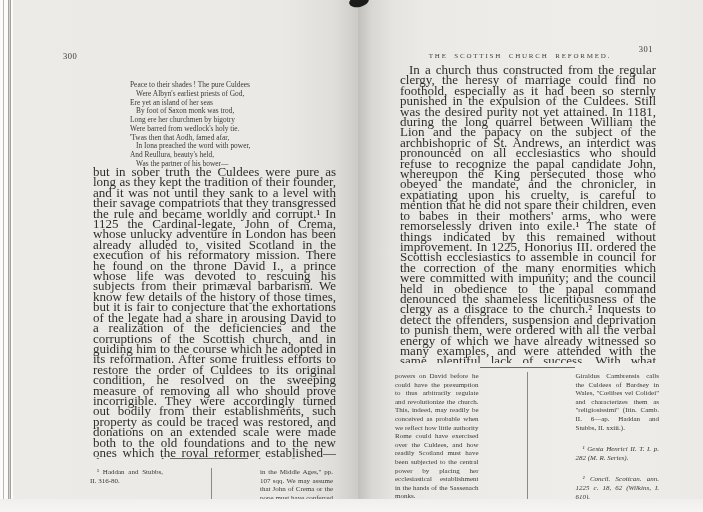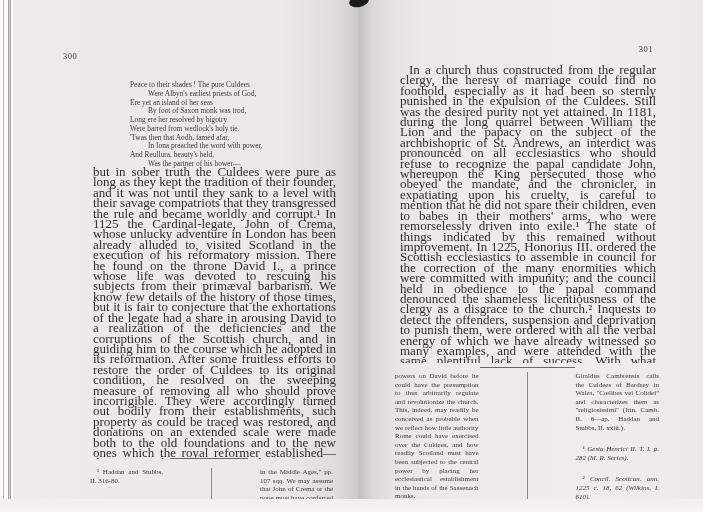--- a/index.html
+++ b/index.html
@@ -40,21 +40,21 @@
   .pageno { position:absolute; font-size:8.5px; color:#3c3a37; letter-spacing:.5px; z-index:2; }
   .running-header {
     position:absolute; font-size:7px; letter-spacing:1.8px; word-spacing:3px;
     color:#413f3c; text-align:center; z-index:2; white-space:nowrap;
   }
   .lp-pageno { left:50px; top:51px; }
   .lp-header { left:64px; top:51px; width:238px; }
   .rp-header { left:42px; top:52px; width:240px; }
   .rp-pageno { right:50px; top:44px; }
   .poem { position:absolute; left:117px; top:81px; font-size:7.4px; line-height:8.75px; color:#3a3835; z-index:2; }
-  .poem-line.in { margin-left:18px; }
+  .poem-line.in { margin-left:6px; }
   .body-text {
     position:absolute; font-size:13px; line-height:10.4px;
     text-align:justify; color:#2f2e2b; z-index:2; overflow:hidden;
   }
   .lp-body { left:80px; top:167px; width:243px; max-height:292px; }
   .rp-body { left:42px; top:65px; width:256px; max-height:298px; text-indent:9px; }
   .fn-rule { position:absolute; height:1px; background:#6b6967; z-index:2; }
   .lp-rule { left:157px; top:458px; width:78px; }
   .rp-rule { left:122px; top:367px; width:95px; }
   .fnotes {
@@ -81,21 +81,21 @@
   </div>
 
   <div class="page page-left">
     <div class="pageno lp-pageno">300</div>
 
     <div class="poem">
       <div class="poem-line">Peace to their shades !  The pure Culdees</div>
       <div class="poem-line in">Were Albyn's earliest priests of God,</div>
       <div class="poem-line">Ere yet an island of her seas</div>
       <div class="poem-line in">By foot of Saxon monk was trod,</div>
-      <div class="poem-line">Long ere her resolved by bigotry</div>
+      <div class="poem-line">Long ere her churchmen by bigotry</div>
       <div class="poem-line">Were barred from wedlock's holy tie.</div>
       <div class="poem-line">'Twas then that Aodh, famed afar,</div>
       <div class="poem-line in">In Iona preached the word with power,</div>
       <div class="poem-line">And Reullura, beauty's held,</div>
       <div class="poem-line in">Was the partner of his bower—</div>
     </div>
 
     <div class="body-text lp-body">but in sober truth the Culdees were pure as long as they kept the tradition of their founder, and it was not until they sank to a level with their savage compatriots that they transgressed the rule and became worldly and corrupt.¹ In 1125 the Cardinal-legate, John of Crema, whose unlucky adventure in London has been already alluded to, visited Scotland in the execution of his reformatory mission. There he found on the throne David I., a prince whose life was devoted to rescuing his subjects from their primæval barbarism. We know few details of the history of those times, but it is fair to conjecture that the exhortations of the legate had a share in arousing David to a realization of the deficiencies and the corruptions of the Scottish church, and in guiding him to the course which he adopted in its reformation. After some fruitless efforts to restore the order of Culdees to its original condition, he resolved on the sweeping measure of removing all who should prove incorrigible. They were accordingly turned out bodily from their establishments, such property as could be traced was restored, and donations on an extended scale were made both to the old foundations and to the new ones which the royal reformer established—donations which gained for him, from an ungodly descendant, the appellation of " Ane soir sanct for the crown." These foundations were then filled with regular clergy, brought from France and England—chiefly canons of the order of St. Augustin—and the unfortunate Culdees were turned adrift unless they would promise to observe the strictness of monastic rule. It is probable that in a few places they did so, for references to Culdees still occur occasionally even in the next century, but these measures were effective and practically they and their customs disappeared together.²</div>
 
     <div class="fn-rule lp-rule"></div>
@@ -106,20 +106,21 @@
         <p class="fn-entry">² Haddan and Stubbs, II, 216, 224-7, 235.—See also Cosmo Innes' " Scotland</p>
       </div>
       <div class="fndiv"></div>
       <div class="fncol">
         <p class="fn-cont">in the Middle Ages," pp. 107 sqq. We may assume that John of Crema or the pope must have conferred extraordinary</p>
       </div>
     </div>
   </div>
 
   <div class="page page-right">
+    <div class="running-header rp-header">THE SCOTTISH CHURCH REFORMED.</div>
     <div class="pageno rp-pageno">301</div>
 
     <div class="body-text rp-body">In a church thus constructed from the regular clergy, the heresy of marriage could find no foothold, especially as it had been so sternly punished in the expulsion of the Culdees. Still was the desired purity not yet attained. In 1181, during the long quarrel between William the Lion and the papacy on the subject of the archbishopric of St. Andrews, an interdict was pronounced on all ecclesiastics who should refuse to recognize the papal candidate John, whereupon the King persecuted those who obeyed the mandate, and the chronicler, in expatiating upon his cruelty, is careful to mention that he did not spare their children, even to babes in their mothers' arms, who were remorselessly driven into exile.¹ The state of things indicated by this remained without improvement. In 1225, Honorius III. ordered the Scottish ecclesiastics to assemble in council for the correction of the many enormities which were committed with impunity; and the council held in obedience to the papal command denounced the shameless licentiousness of the clergy as a disgrace to the church.² Inquests to detect the offenders, suspension and deprivation to punish them, were ordered with all the verbal energy of which we have already witnessed so many examples, and were attended with the same plentiful lack of success. With what disposition the clergy regarded these efforts for their improvement we may guess from the reception which they gave to the constitutions of Cardinal Ottoboni. Reference has already been made to the council held by that legate in London in 1268. The church of Scotland had been ordered to join in this council, and had sent two bishops and two abbots as its representative delegates. These took home with them the constitutions of Ottoboni, which the clergy of Scotland utterly refused to obey.³</div>
 
     <div class="fn-rule rp-rule"></div>
 
     <div class="fnotes rp-fnotes">
       <div class="fncol">
         <p class="fn-cont">powers on David before he could have the presumption to thus arbitrarily regulate and revolutionize the church. This, indeed, may readily be conceived as probable when we reflect how little authority Rome could have exercised over the Culdees, and how readily Scotland must have been subjected to the central power by placing her ecclesiastical establishment in the hands of the Sassenach monks.</p>
         <p class="fn-para-indent">Towards the end of the 12th century,</p>

